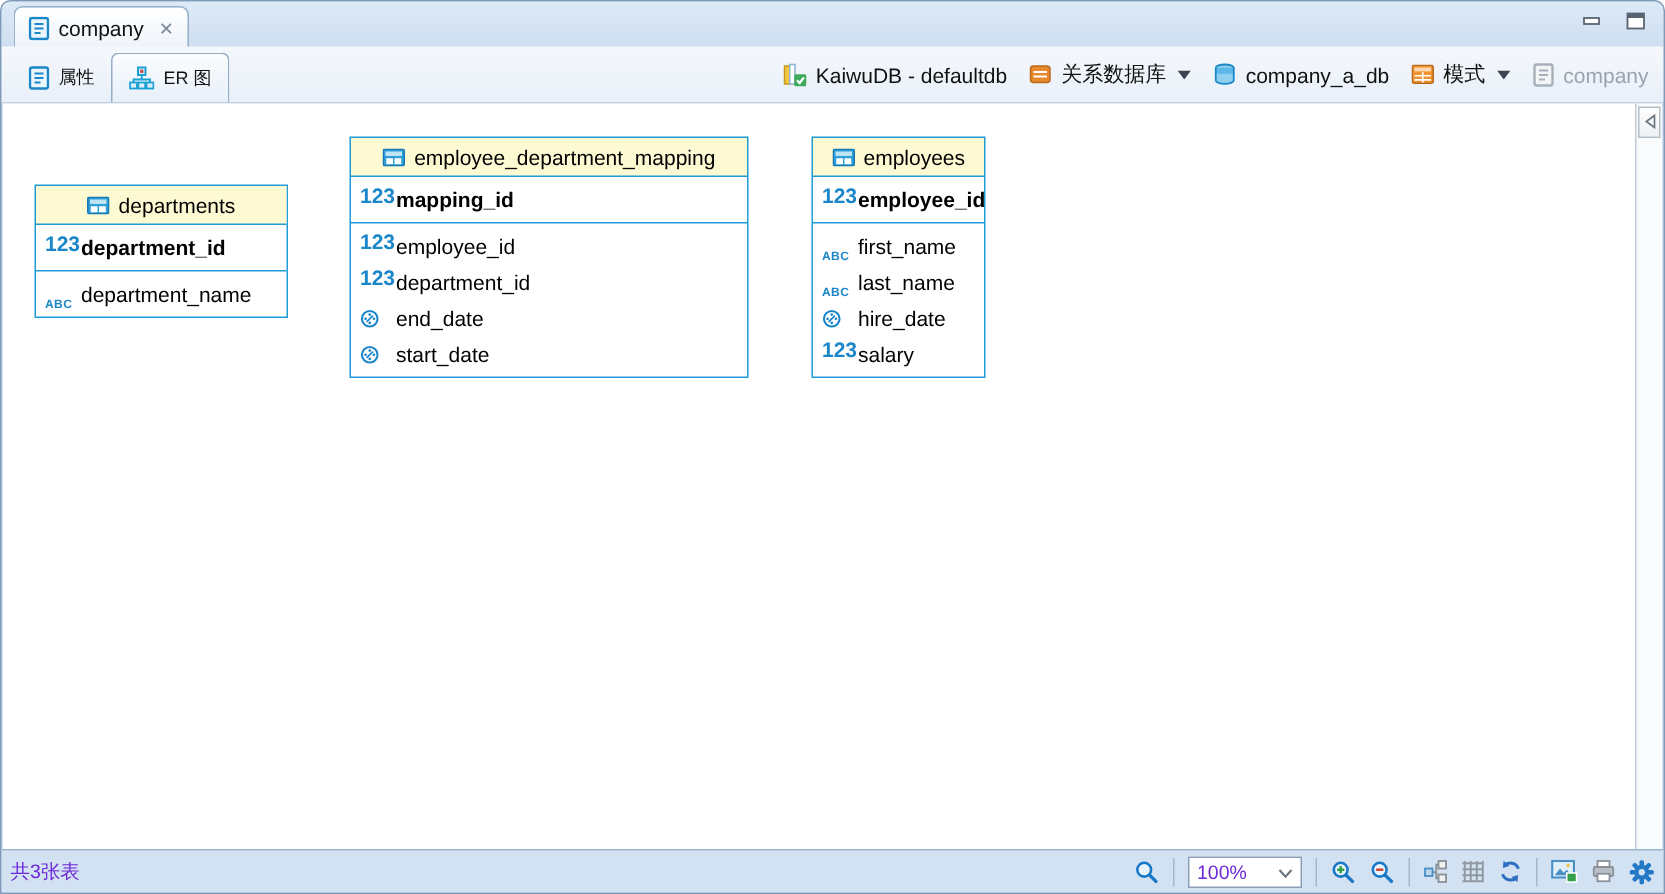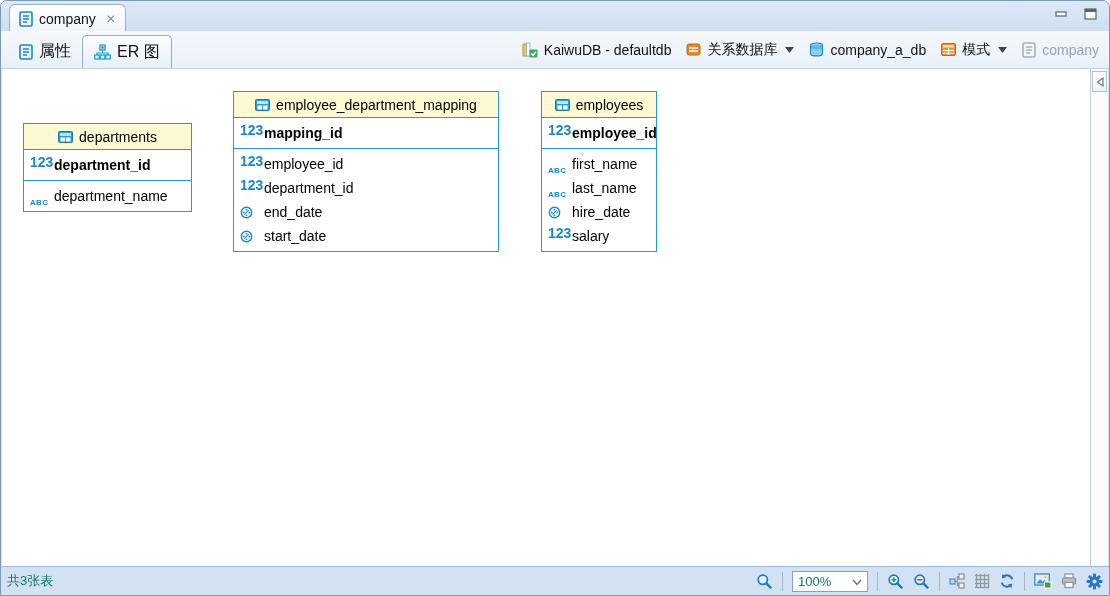--- a/index.html
+++ b/index.html
@@ -17,21 +17,21 @@
     align-items:center; gap:6px; padding:0 9px; font-size:14px; color:#111; }
   .tab-close { color:#7d8a97; font-size:12px; margin-left:4px; cursor:pointer; }
   .win-controls { position:absolute; right:12px; top:7px; display:flex; gap:16px; }
   .win-controls span { display:inline-flex; cursor:pointer; }
 
   
   .toolbar { position:absolute; top:30px; left:0; right:0; height:38px;
     background:linear-gradient(#f5f8fc,#e9f0f9); border-bottom:1px solid #c3d1e0;
     display:flex; align-items:flex-end; }
   .subtabs { display:flex; align-items:flex-end; height:100%; padding-left:7px; }
-  .subtab { display:flex; align-items:center; gap:6px; font-size:16px; color:#111;
+  .subtab { display:flex; align-items:center; gap:6px; font-size:12px; color:#111;
     padding:0 11px; height:33px; cursor:pointer; }
   .subtab.selected { border:1px solid #97adc5; border-bottom:none;
     border-radius:5px 5px 0 0; background:linear-gradient(#fbfdfe,#e7eff9); }
   .tb-right { margin-left:auto; display:flex; align-items:center; gap:15px;
     padding-right:10px; height:100%; }
   .tb-item { display:flex; align-items:center; gap:6px; font-size:14px;
     color:#111; cursor:pointer; }
   .tb-item.disabled { color:#9aa4af; cursor:default; }
   .dd-arrow { display:inline-flex; margin-left:2px; }
 
@@ -56,21 +56,21 @@
   .er-row.pkrow .cname { font-weight:700; }
   .tglyph { color:#1b87c9; font-weight:700; width:19px; flex:none;
     align-self:flex-start; margin-top:2px; line-height:14px; }
   .tglyph.num { font-size:14px; }
   .tglyph.str { font-size:8px; letter-spacing:.3px;margin-top:12px; }
   .ticon { width:19px; flex:none; display:inline-flex; }
 
   
   .statusbar { position:absolute; left:0; right:0; bottom:0; height:29px;
     background:#d3e2f3; border-top:1px solid #9db5cf; display:flex;
-    align-items:center; font-size:13px; color:#0f766e; padding:0 6px; }
+    align-items:center; font-size:13px; color:#6d28d9; padding:0 6px; }
   .sb-right { margin-left:auto; display:flex; align-items:center; gap:9px; }
   .sb-sep { width:1px; height:19px; background:#a4b7cb; }
   .sb-btn { display:inline-flex; align-items:center; cursor:pointer; }
   .zoom-combo { width:76px; height:21px; background:#fff;
     border:1px solid #8ba0b6; display:flex; align-items:center;
     justify-content:space-between; padding:0 5px; font-size:13px; cursor:pointer; }
 </style>
 </head>
 <body>
 

